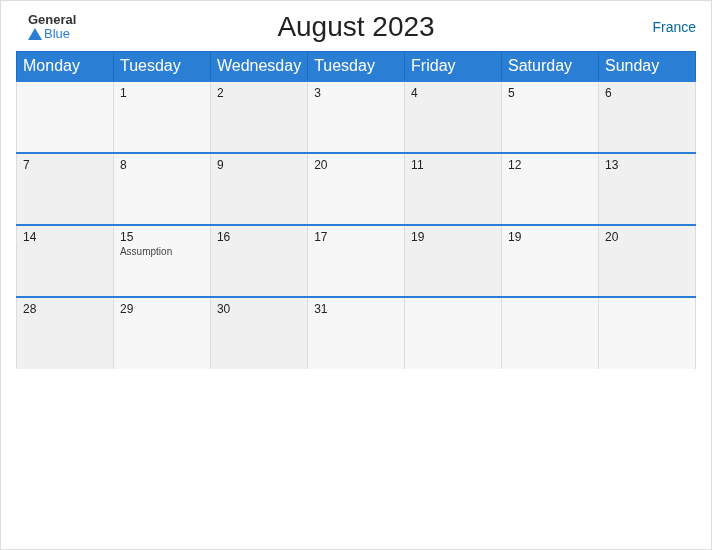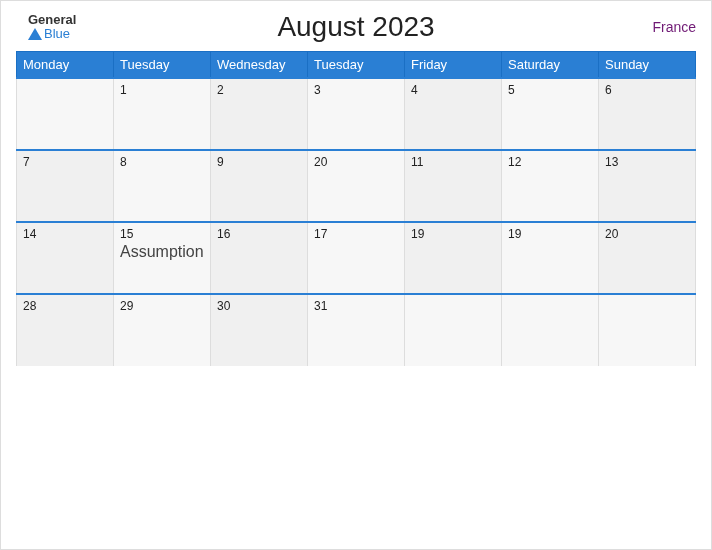--- a/index.html
+++ b/index.html
@@ -57,30 +57,30 @@
     .title {
       font-size: 28px;
       font-weight: normal;
       color: #222;
       text-align: right;
     }
     .country {
       position: absolute;
       right: 0;
       font-size: 14px;
-      color: #701a75;
+      color: #0369a1;
     }
     .calendar-table {
       width: 100%;
       border-collapse: collapse;
     }
     .day-header {
       background: #2a7fd4;
       color: #fff;
-      font-size: 13px;
+      font-size: 16px;
       font-weight: normal;
       text-align: left;
       padding: 5px 6px;
       border: 1px solid #1a6fc4;
     }
     .week-row td {
       border-top: 2px solid #2a7fd4;
       border-left: 1px solid #ddd;
       border-right: 1px solid #ddd;
       vertical-align: top;
@@ -95,21 +95,21 @@
     .week-row td:nth-child(even) {
       background: #f7f7f7;
     }
     .day-number {
       font-size: 12px;
       color: #222;
       display: block;
       margin-bottom: 2px;
     }
     .day-event {
-      font-size: 16px;
+      font-size: 10px;
       color: #444;
       display: block;
     }
     .empty-cell {
       background: #f7f7f7 !important;
     }
   </style>
 </head>
 <body>
 

